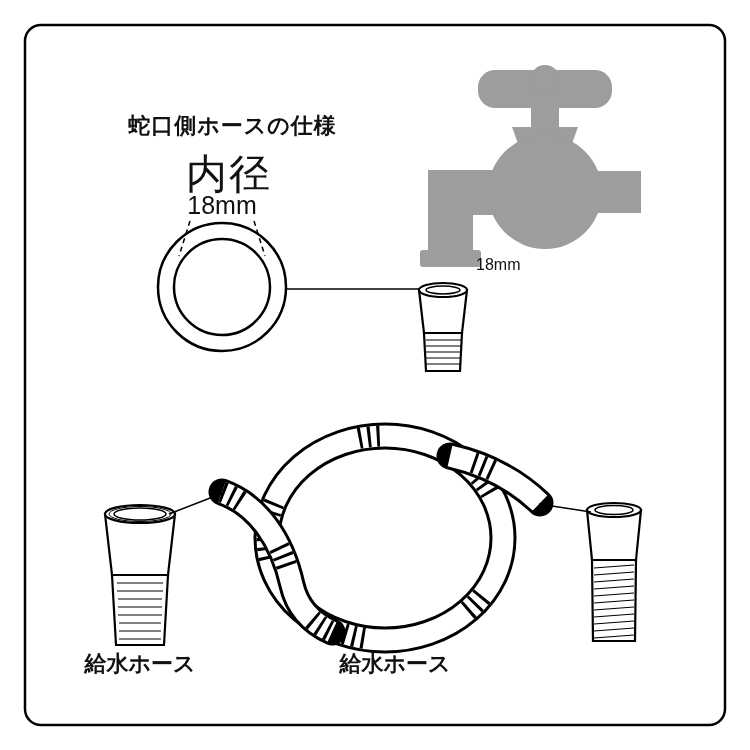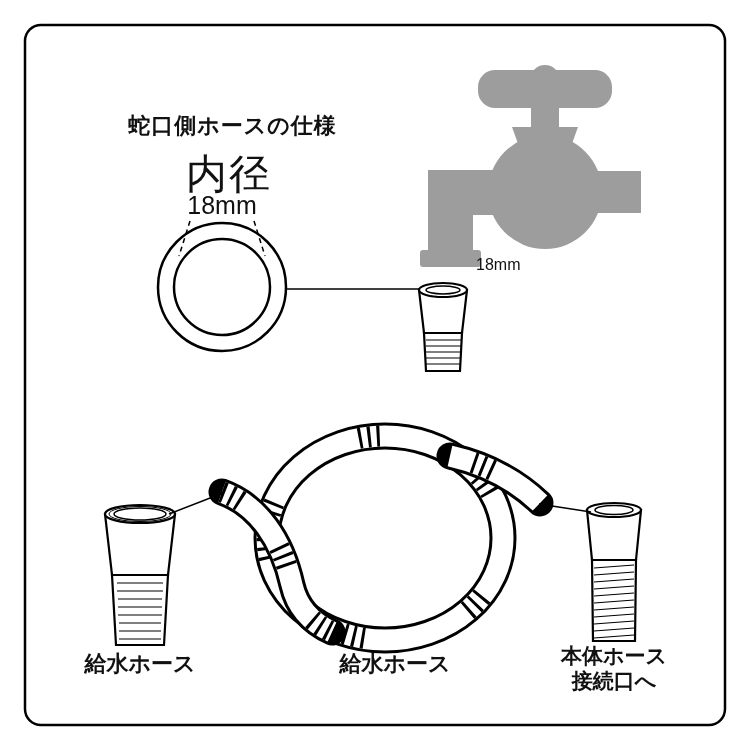--- a/index.html
+++ b/index.html
@@ -119,18 +119,14 @@
     <line x1="169" y1="514" x2="223" y2="493" stroke="#000" stroke-width="1.5"></line>
     <line x1="591" y1="512" x2="539" y2="504" stroke="#000" stroke-width="1.5"></line>
   </svg>
 
   <div class="t center spec-title">蛇口側ホースの仕様</div>
   <div class="t center naikei">内径</div>
   <div class="t center d18">18mm</div>
   <div class="t f18">18mm</div>
   <div class="t center lbl-left">給水ホース</div>
   <div class="t center lbl-hose">給水ホース</div>
-  <div class="t center lbl-right">
-    <span>本体ホース</span>
-    <span>接続口へ</span>
-  </div>
 
 </div>
 
 </body></html>

